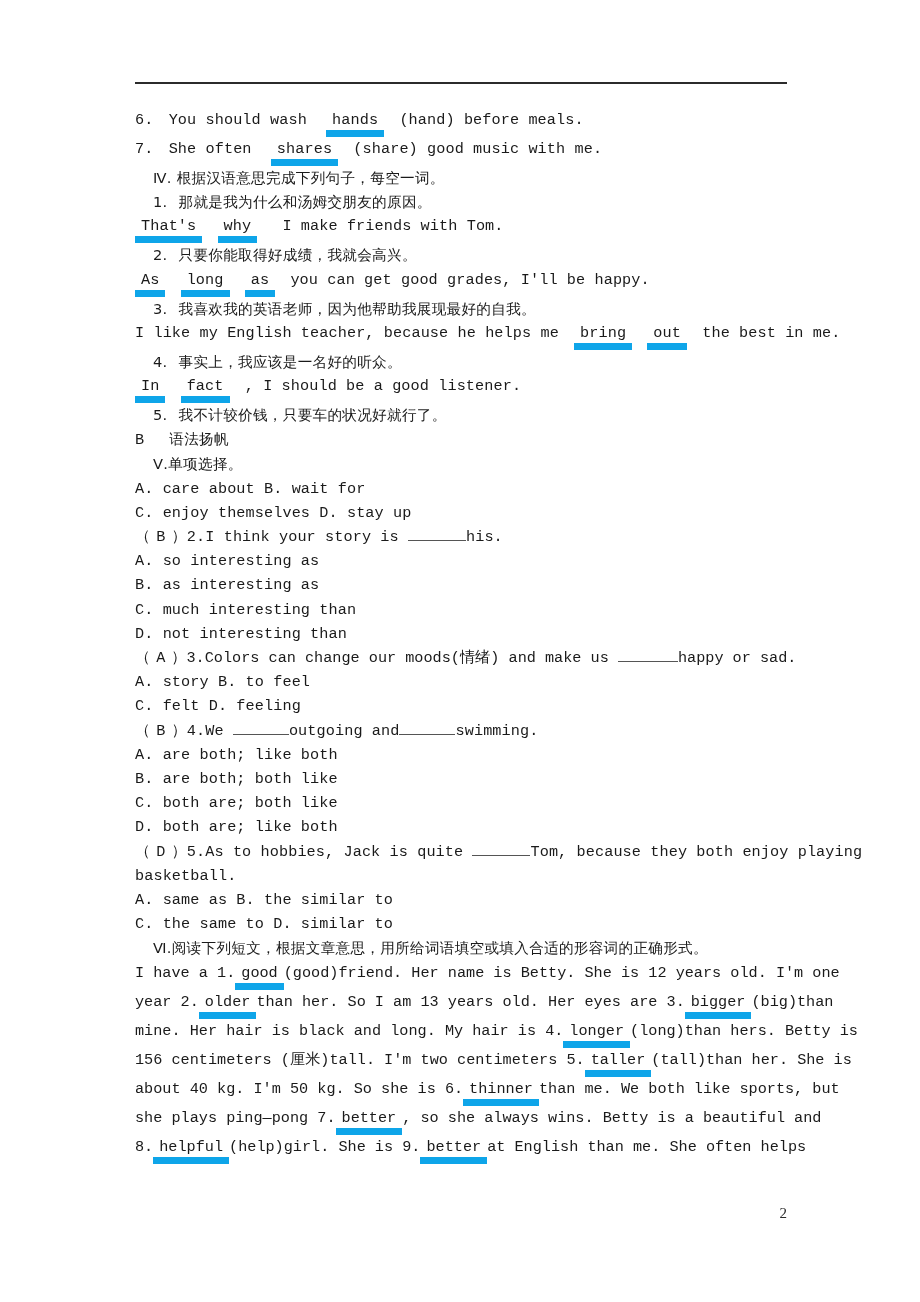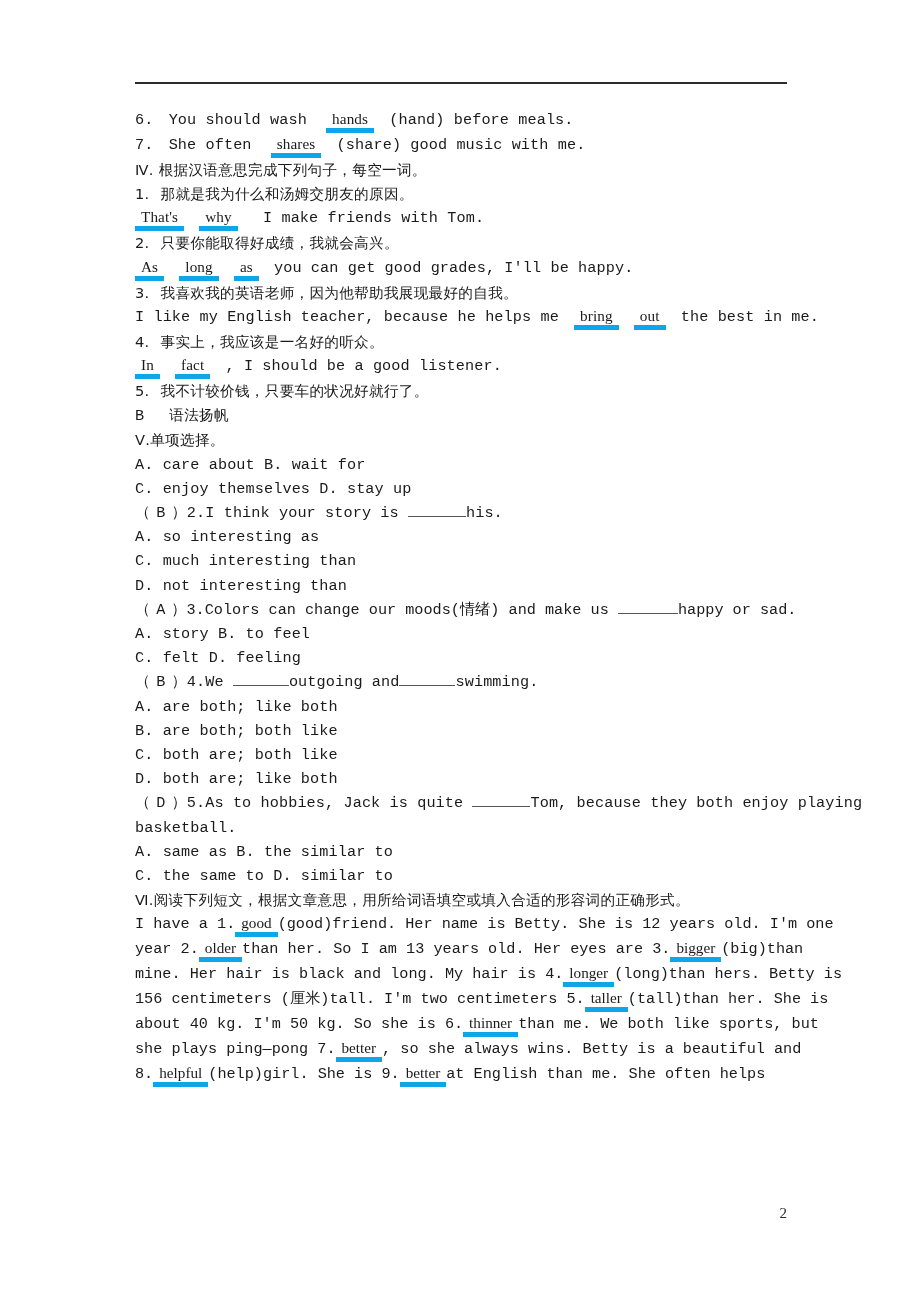--- a/index.html
+++ b/index.html
@@ -43,38 +43,38 @@
     letter-spacing: 0.1px;
     font-family: "Liberation Mono", "DejaVu Sans Mono", monospace;
   }
   
   .cn {
     font-family: "DejaVu Sans", "Liberation Sans", sans-serif;
     font-size: 14.6px;
     line-height: 24.2px;
     white-space: nowrap;
     letter-spacing: 0.3px;
+    margin-left: 18px;
   }
   .cn-mix {
     font-family: "Liberation Mono", "DejaVu Sans Mono", monospace;
     font-size: 15.2px;
     line-height: 24.2px;
     white-space: nowrap;
   }
   .cn-mix .han {
     font-family: "DejaVu Sans", "Liberation Sans", sans-serif;
     font-size: 14.6px;
     letter-spacing: 0.3px;
   }
   .ans-w {
-    border-bottom: 5px solid #0ea5e9;
+    border-bottom: 7px solid #0ea5e9;
     padding: 0 6px 1px 6px;
     display: inline-block;
     line-height: 17px;
-    font-family: Liberation Serif, serif;
   }
   
   .blank {
     display: inline-block;
     border-bottom: 1px solid #555;
     height: 13px;
     vertical-align: baseline;
   }
   .blank.w60 { width: 60px; }
   .blank.w58 { width: 58px; }
@@ -178,20 +178,21 @@
     <div class="cn">Ⅴ.单项选择。</div>
 
     <div class="ln mc-opt">A. care about        B. wait for</div>
     <div class="ln mc-opt">C. enjoy themselves  D. stay up</div>
 
     <div class="ln">
       <span>（<span class="sp-sm"></span><span>B</span><span class="sp-sm"></span>）</span><span>2.</span><span>I think your story is</span>
       <span class="blank w58"></span><span>his.</span>
     </div>
     <div class="ln mc-opt">A. so interesting as</div>
+    <div class="ln mc-opt">B. as interesting as</div>
     <div class="ln mc-opt">C. much interesting than</div>
     <div class="ln mc-opt">D. not interesting than</div>
 
     <div class="cn-mix">
       <span>（<span class="sp-sm"></span><span>A</span><span class="sp-sm"></span>）</span><span>3.</span><span>Colors can change our moods(情绪) and make us</span>
       <span class="blank w60"></span><span>happy or sad.</span>
     </div>
     <div class="ln mc-opt">A. story  B. to feel</div>
     <div class="ln mc-opt">C. felt  D. feeling</div>
 

